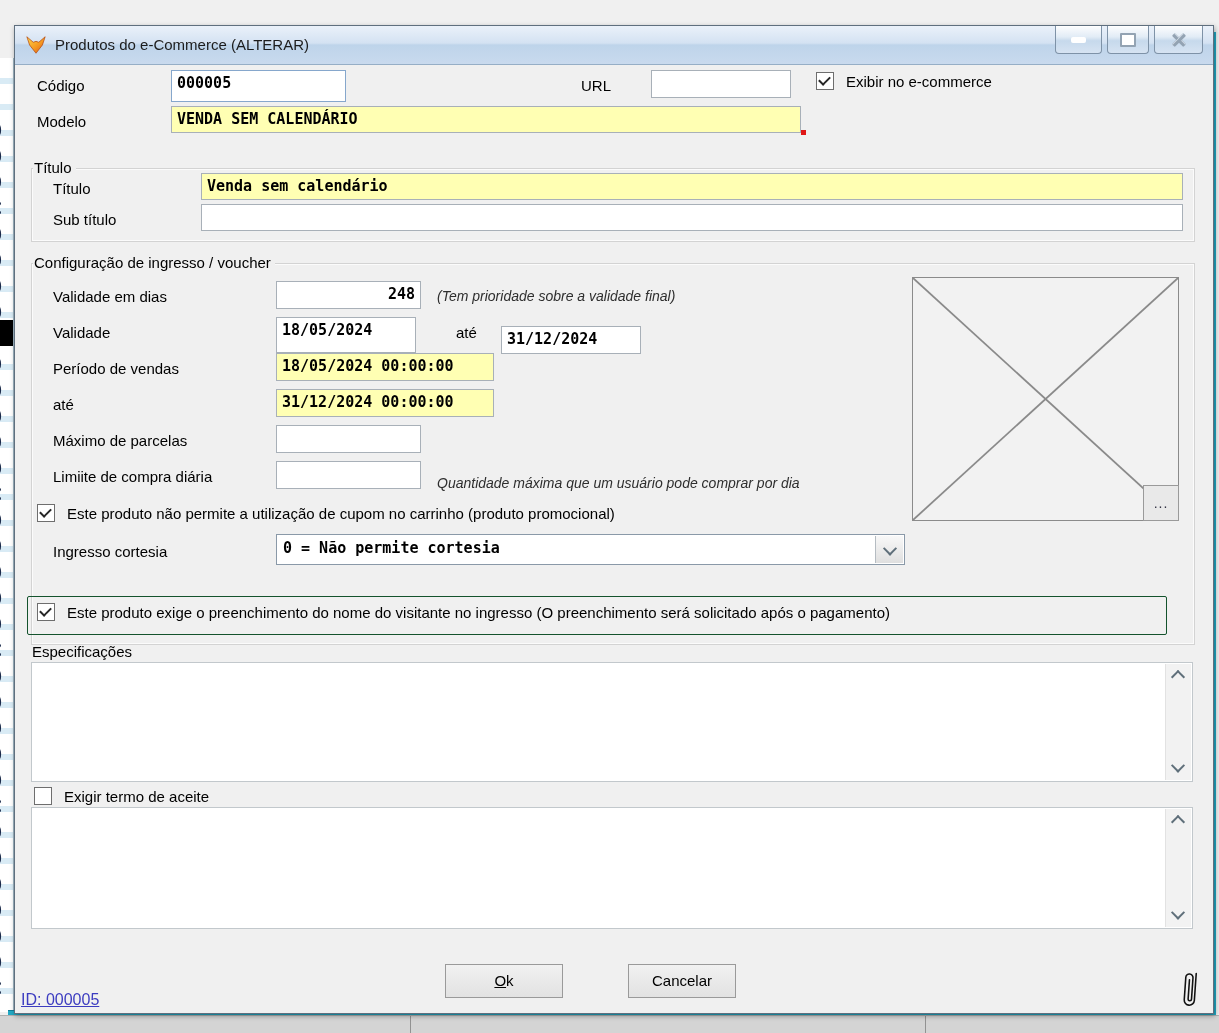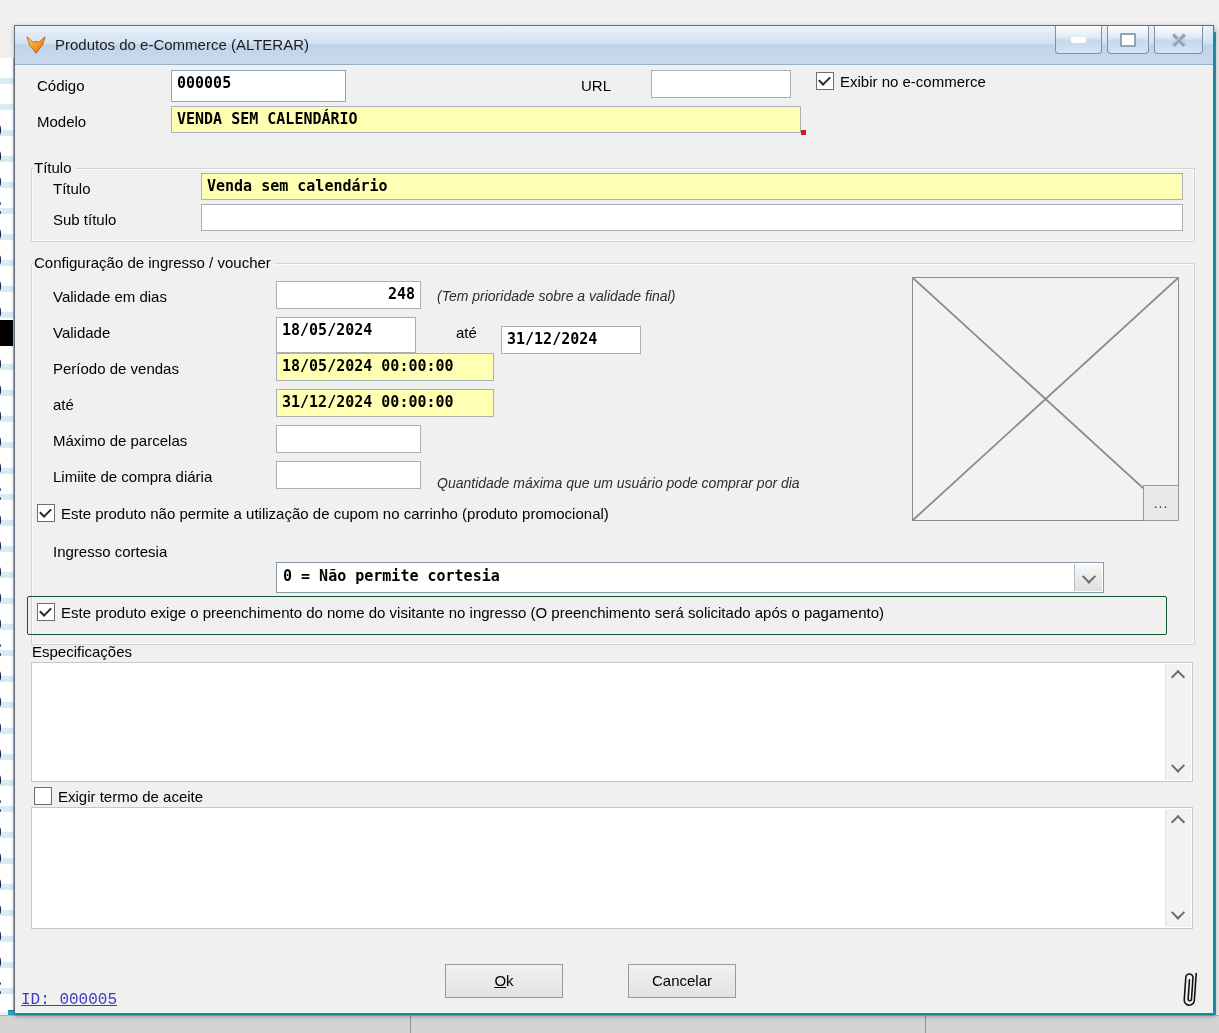--- a/index.html
+++ b/index.html
@@ -40,21 +40,21 @@
   .lbl{position:absolute;white-space:nowrap;}
   .note{position:absolute;font-style:italic;font-size:14px;color:#2e2e2e;white-space:nowrap;}
   .fld{position:absolute;background:#fff;border:1px solid #a8b0b8;padding:3px 5px;
        font-family:"DejaVu Sans Mono",monospace;font-weight:bold;font-size:15px;
        white-space:nowrap;overflow:hidden;box-sizing:border-box;}
   .fld.yellow{background:#ffffb3;}
   .fld.blue-border{border-color:#86a7cc;}
   .fld.right{text-align:right;}
   .grp{position:absolute;border:1px solid #d3d3d3;box-shadow:inset 0 0 0 1px #fbfbfb;}
   .legend{position:absolute;background:#f0f0f0;padding:0 4px 0 1px;white-space:nowrap;}
-  .cbrow{position:absolute;display:flex;align-items:center;gap:6px;white-space:nowrap;text-align:right;}
+  .cbrow{position:absolute;display:flex;align-items:center;gap:12px;white-space:nowrap;text-align:right;}
   .cb{position:relative;width:16px;height:16px;background:#fff;border:1px solid #6e6e6e;flex:none;box-sizing:content-box;}
   .cb.on::after{content:"";position:absolute;left:2px;top:3px;width:9px;height:5px;
        border-left:2px solid #262626;border-bottom:2px solid #262626;transform:rotate(-45deg);}
   .combo{position:absolute;background:#fff;border:1px solid #8a99a8;box-sizing:border-box;}
   .combo .val{position:absolute;left:6px;top:4px;font-family:"DejaVu Sans Mono",monospace;font-weight:bold;font-size:15px;}
   .combo .drop{position:absolute;right:1px;top:1px;bottom:1px;width:27px;
        background:linear-gradient(#f8f8f8,#dfdfdf);border-left:1px solid #b5bcc2;
        display:flex;align-items:center;justify-content:center;}
   .chv{display:block;width:8px;height:8px;border-right:2px solid #5f6f7a;border-bottom:2px solid #5f6f7a;}
   .chv.down{transform:rotate(45deg) translate(-1px,-1px);}
@@ -65,21 +65,21 @@
   .sb .arr{position:absolute;left:7px;display:flex;}
   .sb .arr.top{top:8px;} .sb .arr.bot{bottom:8px;}
   .imgbox{position:absolute;background:#f2f2f2;border:1px solid #8b8b8b;}
   .imgbox svg{position:absolute;left:0;top:0;width:100%;height:100%;}
   .browse{position:absolute;right:-1px;bottom:-1px;width:34px;height:34px;background:#e9e9e9;
        border:1px solid #9a9a9a;display:flex;align-items:center;justify-content:center;
        font-size:14px;color:#334;letter-spacing:1px;}
   .btn{position:absolute;background:linear-gradient(#f1f1f1,#e2e2e2);border:1px solid #9a9a9a;
        text-align:center;line-height:32px;font-size:15px;box-sizing:border-box;}
   .btn.accel::first-letter{text-decoration:underline;}
-  .idlink{position:absolute;color:#3c3cc0;text-decoration:underline;font-size:16px;white-space:nowrap;font-family:Liberation Mono, monospace;}
+  .idlink{position:absolute;color:#3c3cc0;text-decoration:underline;font-size:16px;white-space:nowrap;}
   .reddot{position:absolute;width:5px;height:5px;background:#e01717;}
   .clip{position:absolute;transform:rotate(4deg);}
 </style>
 </head>
 <body>
 
 <div class="bg-left">
   <div class="frag">0
 0
 9
@@ -195,21 +195,21 @@
   <div class="lbl" style="left:38px;top:442px">Limiite de compra diária</div>
   <div class="fld" style="left:261px;top:435px;width:145px;height:28px"></div>
   <div class="note" style="left:422px;top:449px">Quantidade máxima que um usuário pode comprar por dia</div>
 
   <div class="cbrow" style="left:22px;top:478px">
     <span class="cb on"></span>
     <span>Este produto não permite a utilização de cupom no carrinho (produto promocional)</span>
   </div>
 
   <div class="lbl" style="left:38px;top:517px">Ingresso cortesia</div>
-  <div class="combo" style="left:261px;top:536px;width:828px;height:31px">
+  <div class="combo" style="left:261px;top:508px;width:629px;height:31px">
     <span class="val">0 = Não permite cortesia</span>
     <span class="drop">
         <span class="chv down"></span>
       </span>
   </div>
 
   <div class="redbox" style="left:12px;top:570px;width:1138px;height:37px">
     <div class="cbrow" style="left:9px;top:6px">
       <span class="cb on"></span>
       <span>Este produto exige o preenchimento do nome do visitante no ingresso (O preenchimento será solicitado após o pagamento)</span>

